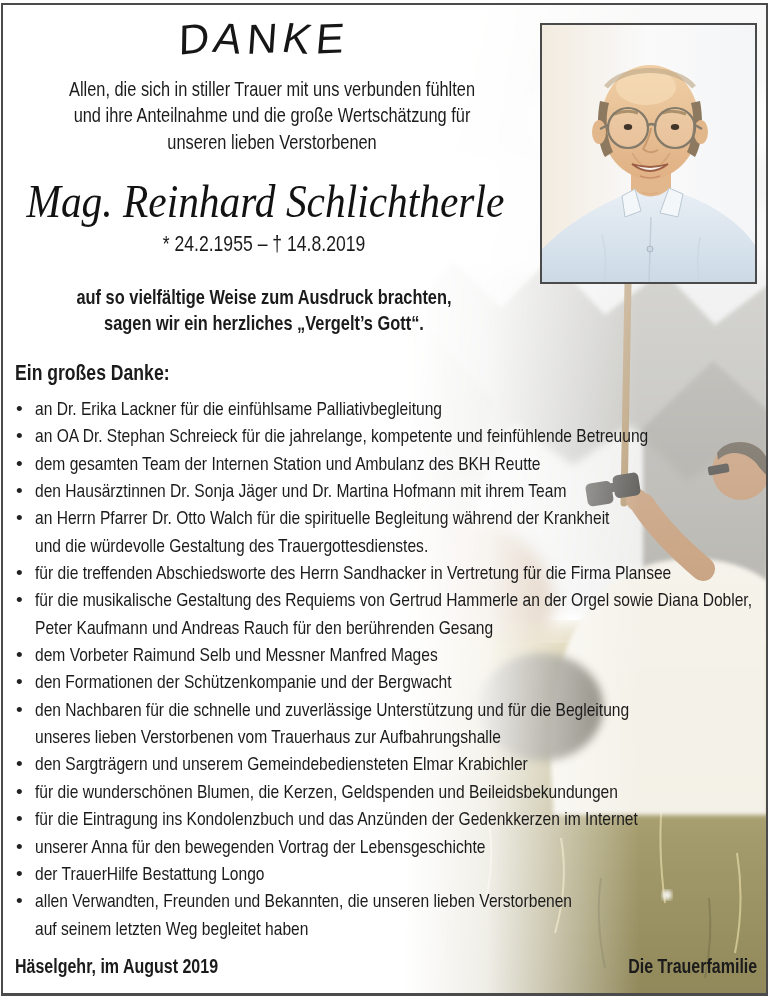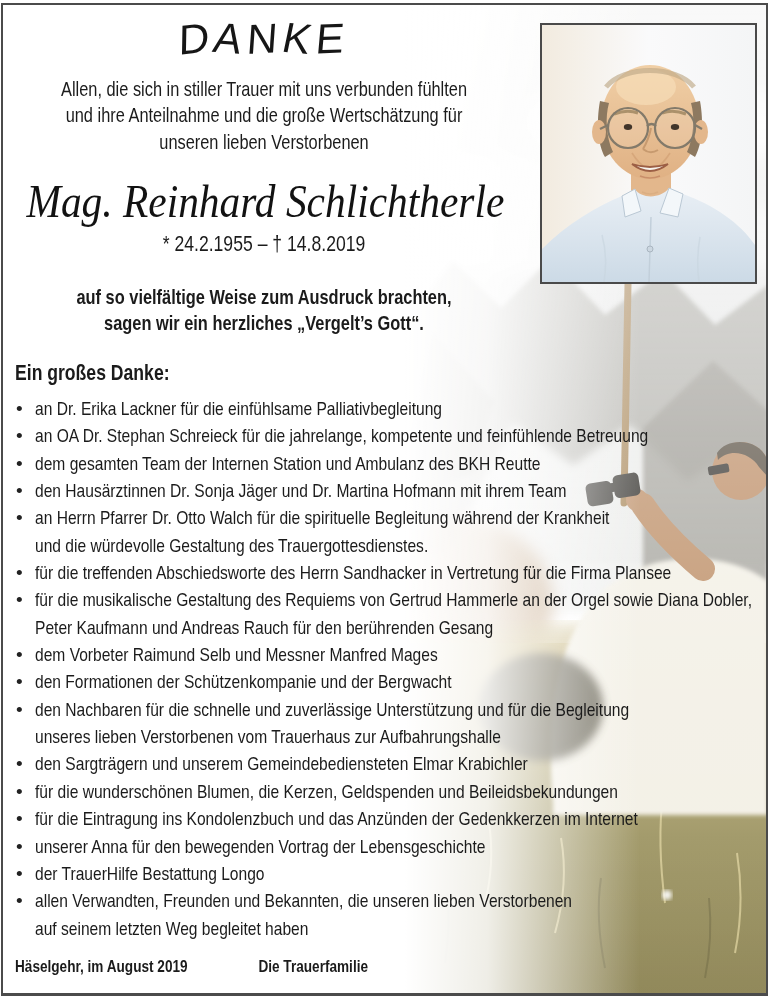--- a/index.html
+++ b/index.html
@@ -15,43 +15,43 @@
   .photo-frame svg{display:block;}
   
   .card-frame{position:absolute;left:1px;top:3px;right:2px;bottom:4px;
     border:2px solid #4b4b4b;border-bottom-width:3px;z-index:40;pointer-events:none;}
   
   .txt{z-index:10;}
   .title{position:absolute;left:0;top:16px;width:528px;text-align:center;z-index:10;
     font-size:42px;line-height:46px;letter-spacing:5px;color:#161616;
     transform:skewX(-7deg);}
   .danke-char{display:inline-block;}
-  .intro{position:absolute;left:0;top:76px;width:528px;z-index:10;}
+  .intro{position:absolute;left:8px;top:76px;width:528px;z-index:10;}
   .outro{position:absolute;left:0;top:284px;width:528px;z-index:10;font-weight:bold;}
   .cline{text-align:center;line-height:26.3px;font-size:21px;white-space:nowrap;
     transform:scaleX(0.78);transform-origin:50% 50%;}
   .name{position:absolute;left:0;top:174px;width:528px;text-align:center;z-index:10;
     font-family:"Liberation Serif","DejaVu Serif",serif;font-style:italic;
     font-size:46px;line-height:56px;white-space:nowrap;color:#121212;
     transform:scaleX(0.9);transform-origin:50% 50%;}
   .dates{position:absolute;left:0;top:231px;width:528px;text-align:center;z-index:10;
     font-size:22px;line-height:26px;white-space:nowrap;
     transform:scaleX(0.8);transform-origin:50% 50%;}
   .thanks-h{position:absolute;left:15px;top:360px;z-index:10;font-weight:bold;
     font-size:22px;line-height:26px;white-space:nowrap;
     transform:scaleX(0.8);transform-origin:0 50%;}
   .thanks-list{position:absolute;left:15px;top:395px;width:748px;z-index:10;
     list-style:none;margin:0;padding:0;}
   .thanks-item{position:relative;padding-left:20px;}
   .bullet{position:absolute;left:1px;top:0;line-height:27.35px;font-size:19px;color:#222;}
   .li-line{line-height:27.35px;font-size:19px;white-space:nowrap;
     transform:scaleX(0.82);transform-origin:0 50%;}
   .footer{position:absolute;left:15px;right:13px;top:953px;z-index:10;
-    display:flex;font-weight:bold;
-    font-size:17px;line-height:27px;}
+    display:flex;justify-content:space-between;font-weight:bold;
+    font-size:20px;line-height:27px;}
   .footer-left{transform:scaleX(0.8);transform-origin:0 50%;white-space:nowrap;}
   .footer-right{transform:scaleX(0.8);transform-origin:100% 50%;white-space:nowrap;}
 </style>
 </head>
 <body>
 
 <svg class="scene" viewBox="0 0 363 992" preserveAspectRatio="none" aria-hidden="true">
   <defs>
     <linearGradient id="sky" x1="0" y1="0" x2="0" y2="1">
       <stop offset="0" stop-color="#f1f1f0"></stop>

